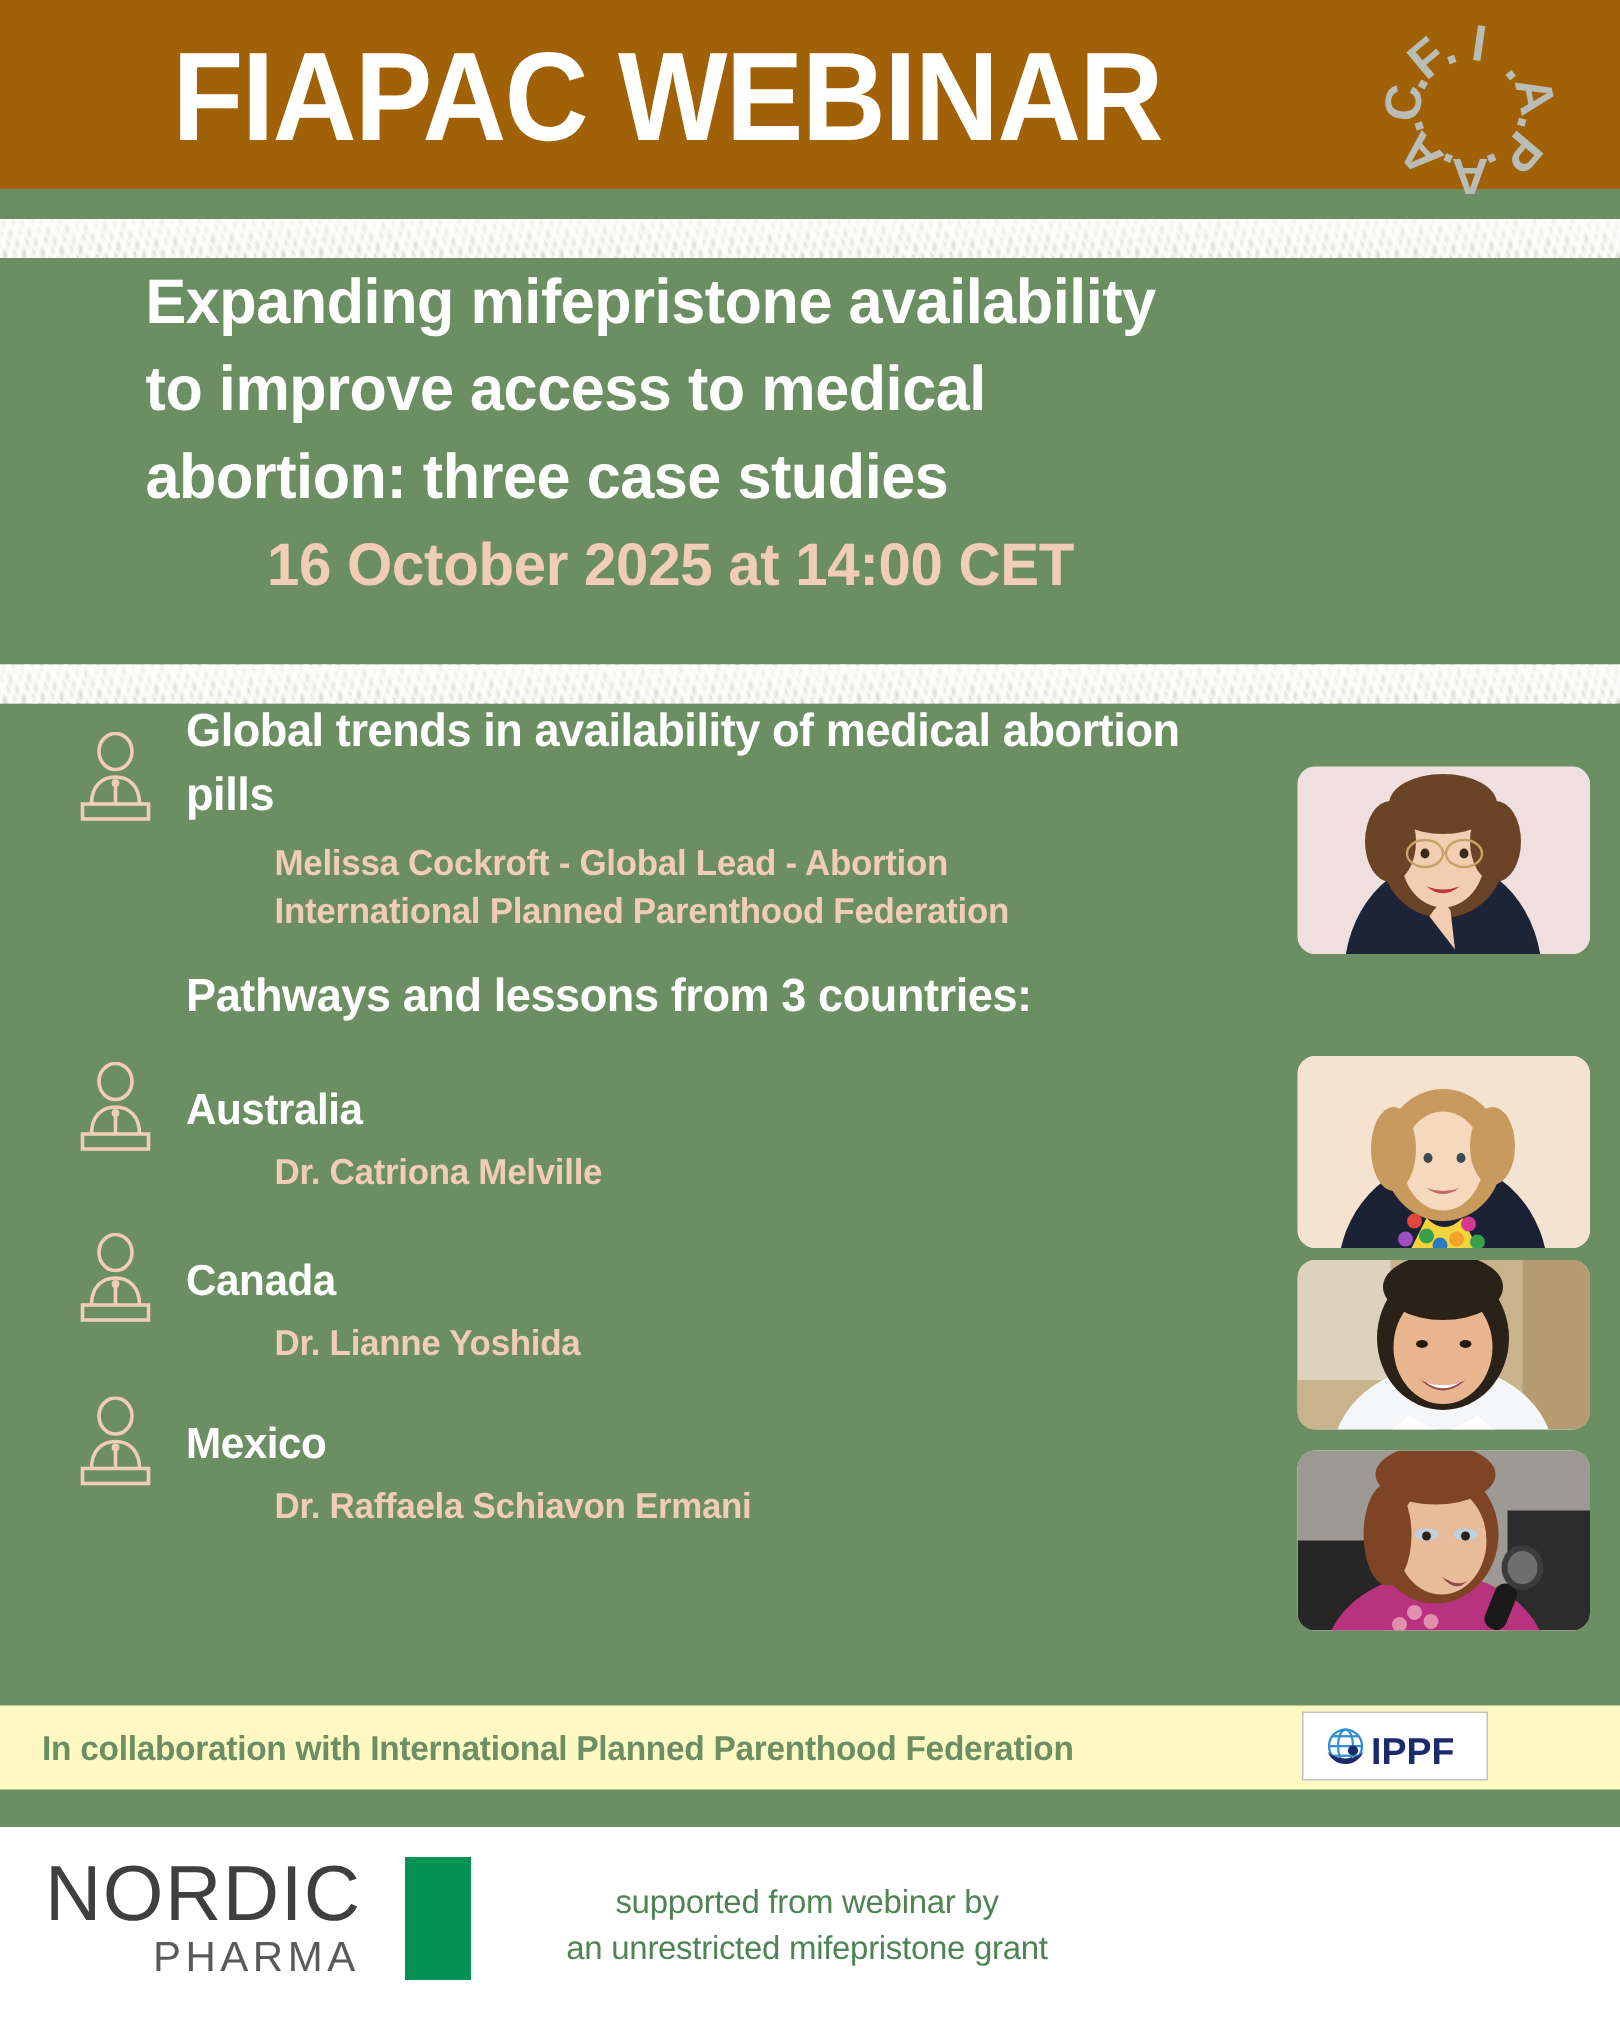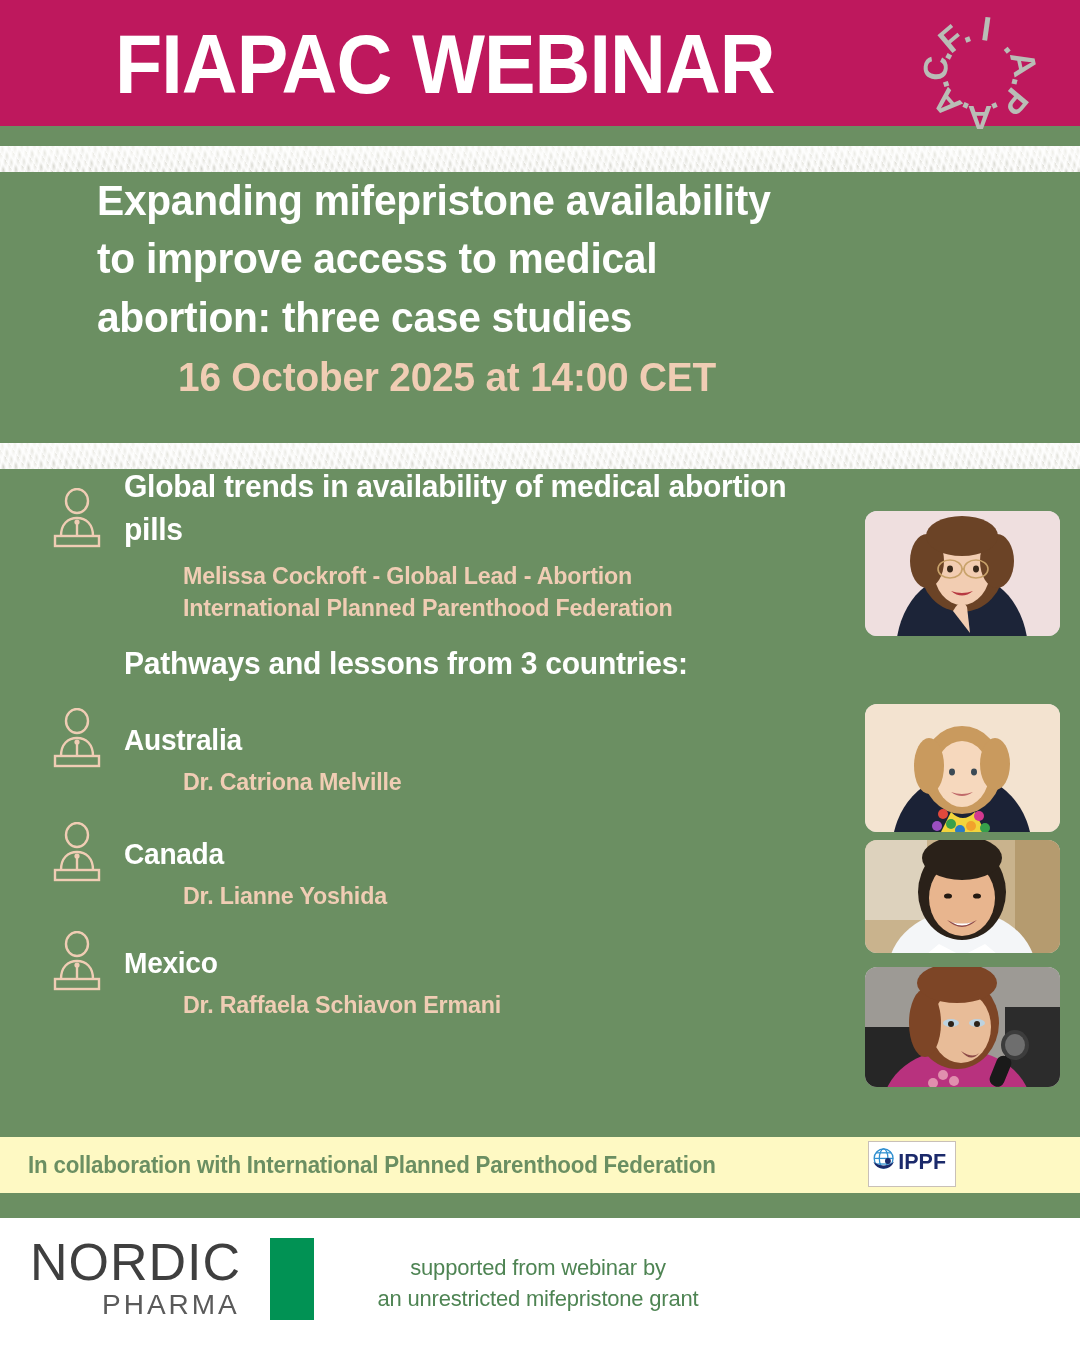--- a/index.html
+++ b/index.html
@@ -13,21 +13,21 @@
     position:relative;
     width:1080px;
     height:1350px;
     background:#6b8f62;
     overflow:hidden;
   }
 
   
   .header {
     position:absolute; left:0; top:0; width:1080px; height:126px;
-    background:#be185d;
+    background:#a16207;
   }
   .header-title {
     position:absolute; left:115px; top:22px;
     font-size:84px; font-weight:700; color:#ffffff;
     letter-spacing:-1px; line-height:1;
     font-family:"Liberation Sans", sans-serif;
     transform:scaleX(0.92); transform-origin:left center;
   }
   .fiapac-logo {
     position:absolute; left:895px; top:8px; width:170px; height:130px;
@@ -108,23 +108,23 @@
     display:flex; align-items:center;
   }
   .collab-text {
     margin-left:28px;
     font-size:23px; font-weight:700; color:#6b8f62;
     letter-spacing:-0.2px;
     transform:scaleX(0.97); transform-origin:left center;
   }
   .ippf-logo {
     position:absolute; left:868px; top:4px;
-    width:88px; height:46px; background:#ffffff;
+    width:124px; height:46px; background:#ffffff;
     border:1px solid #c9c0b8;
-    display:flex; align-items:flex-start; justify-content:center;
+    display:flex; align-items:flex-end; justify-content:center;
   }
   .ippf-logo svg { display:block; }
 
   
   .footer {
     position:absolute; left:0; top:1218px; width:1080px; height:132px;
     background:#ffffff;
   }
   .nordic-logo { position:absolute; left:30px; top:14px; width:290px; height:90px; }
   .nordic-logo svg { width:100%; height:100%; display:block; }

